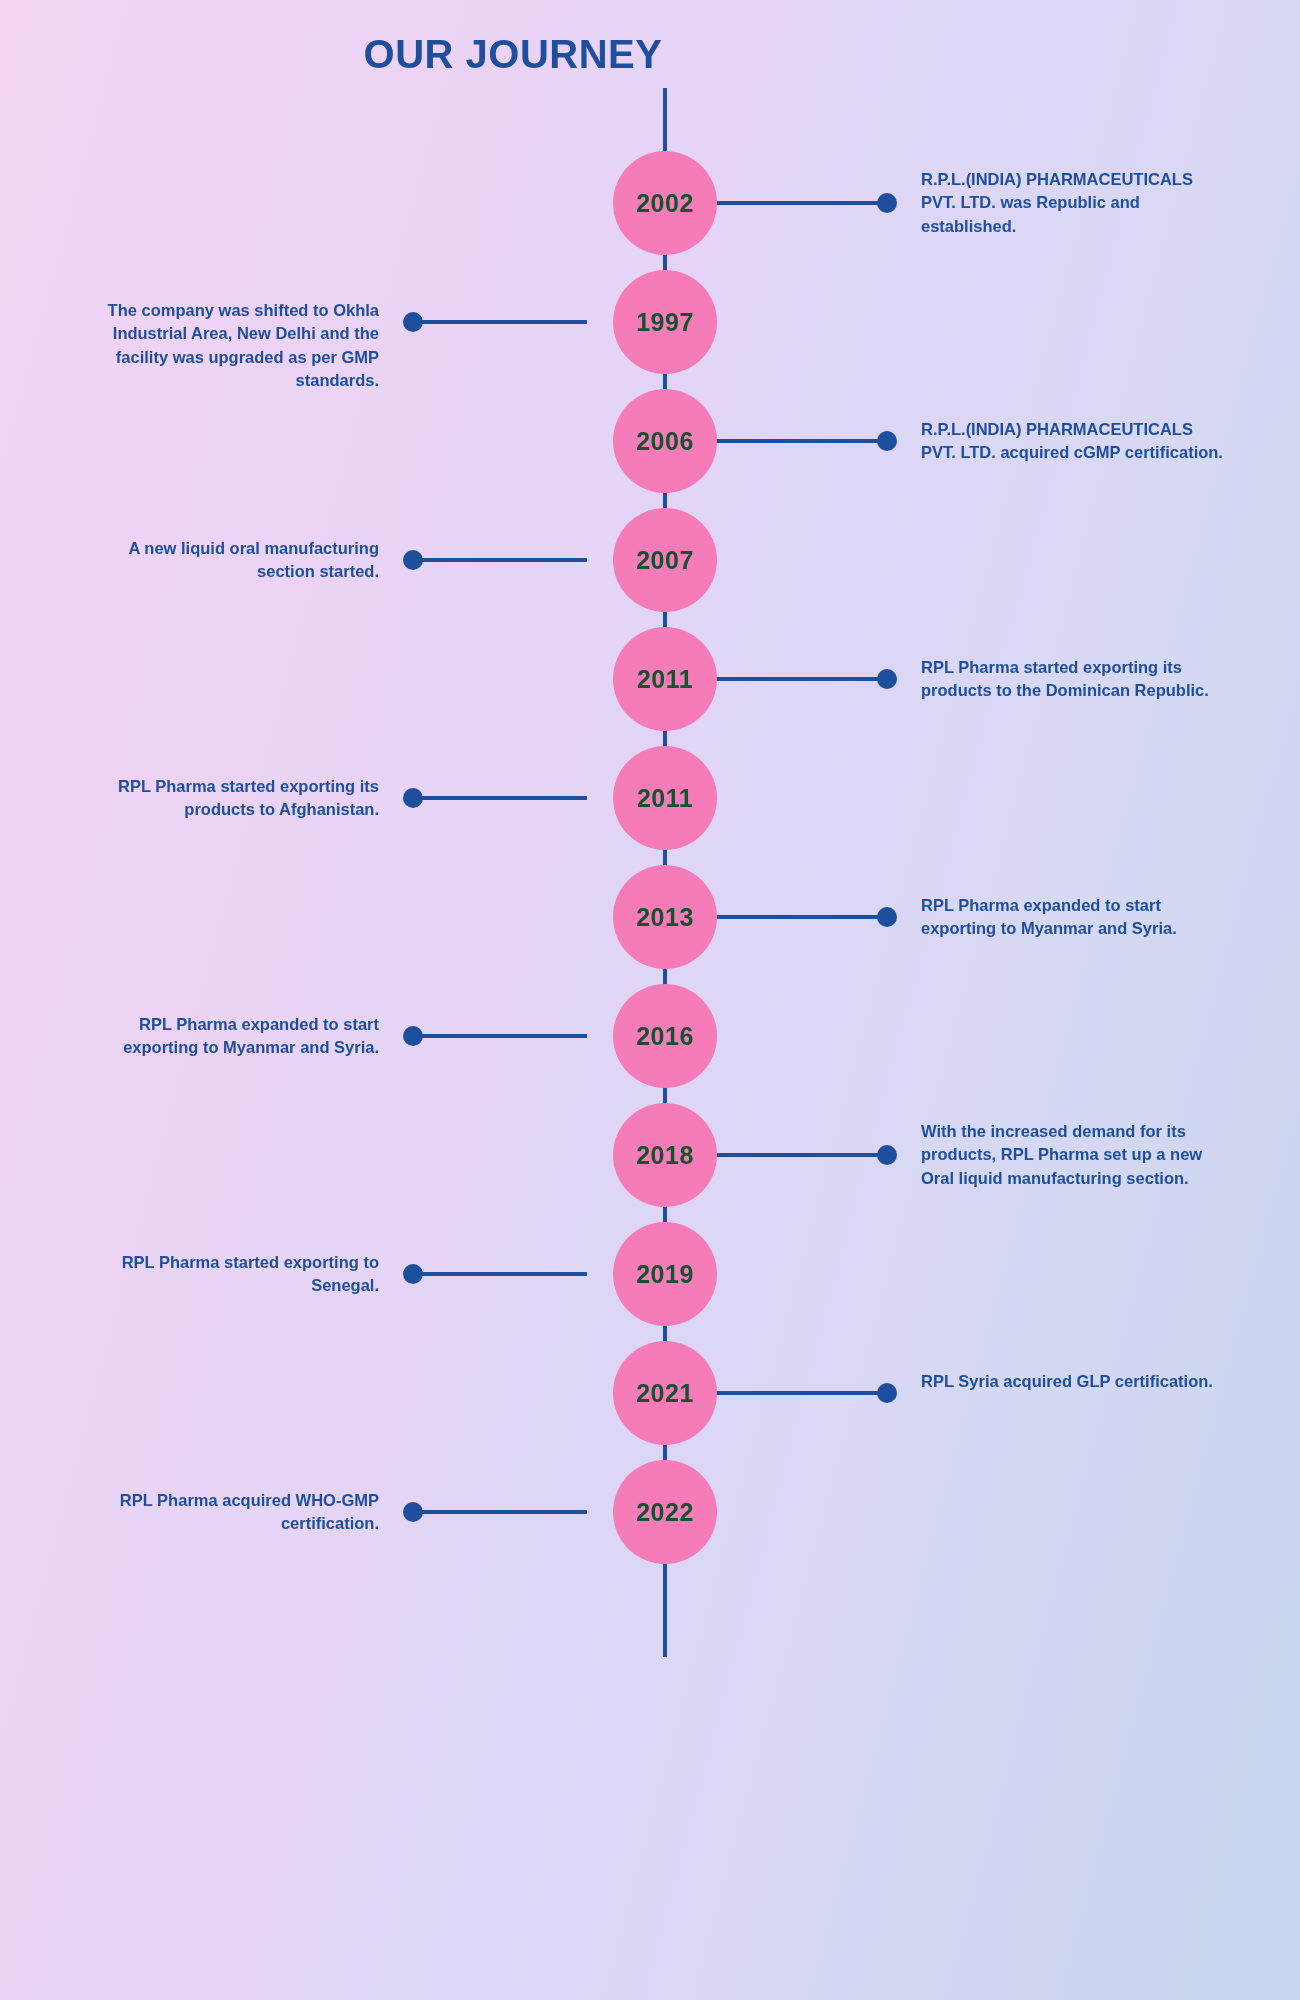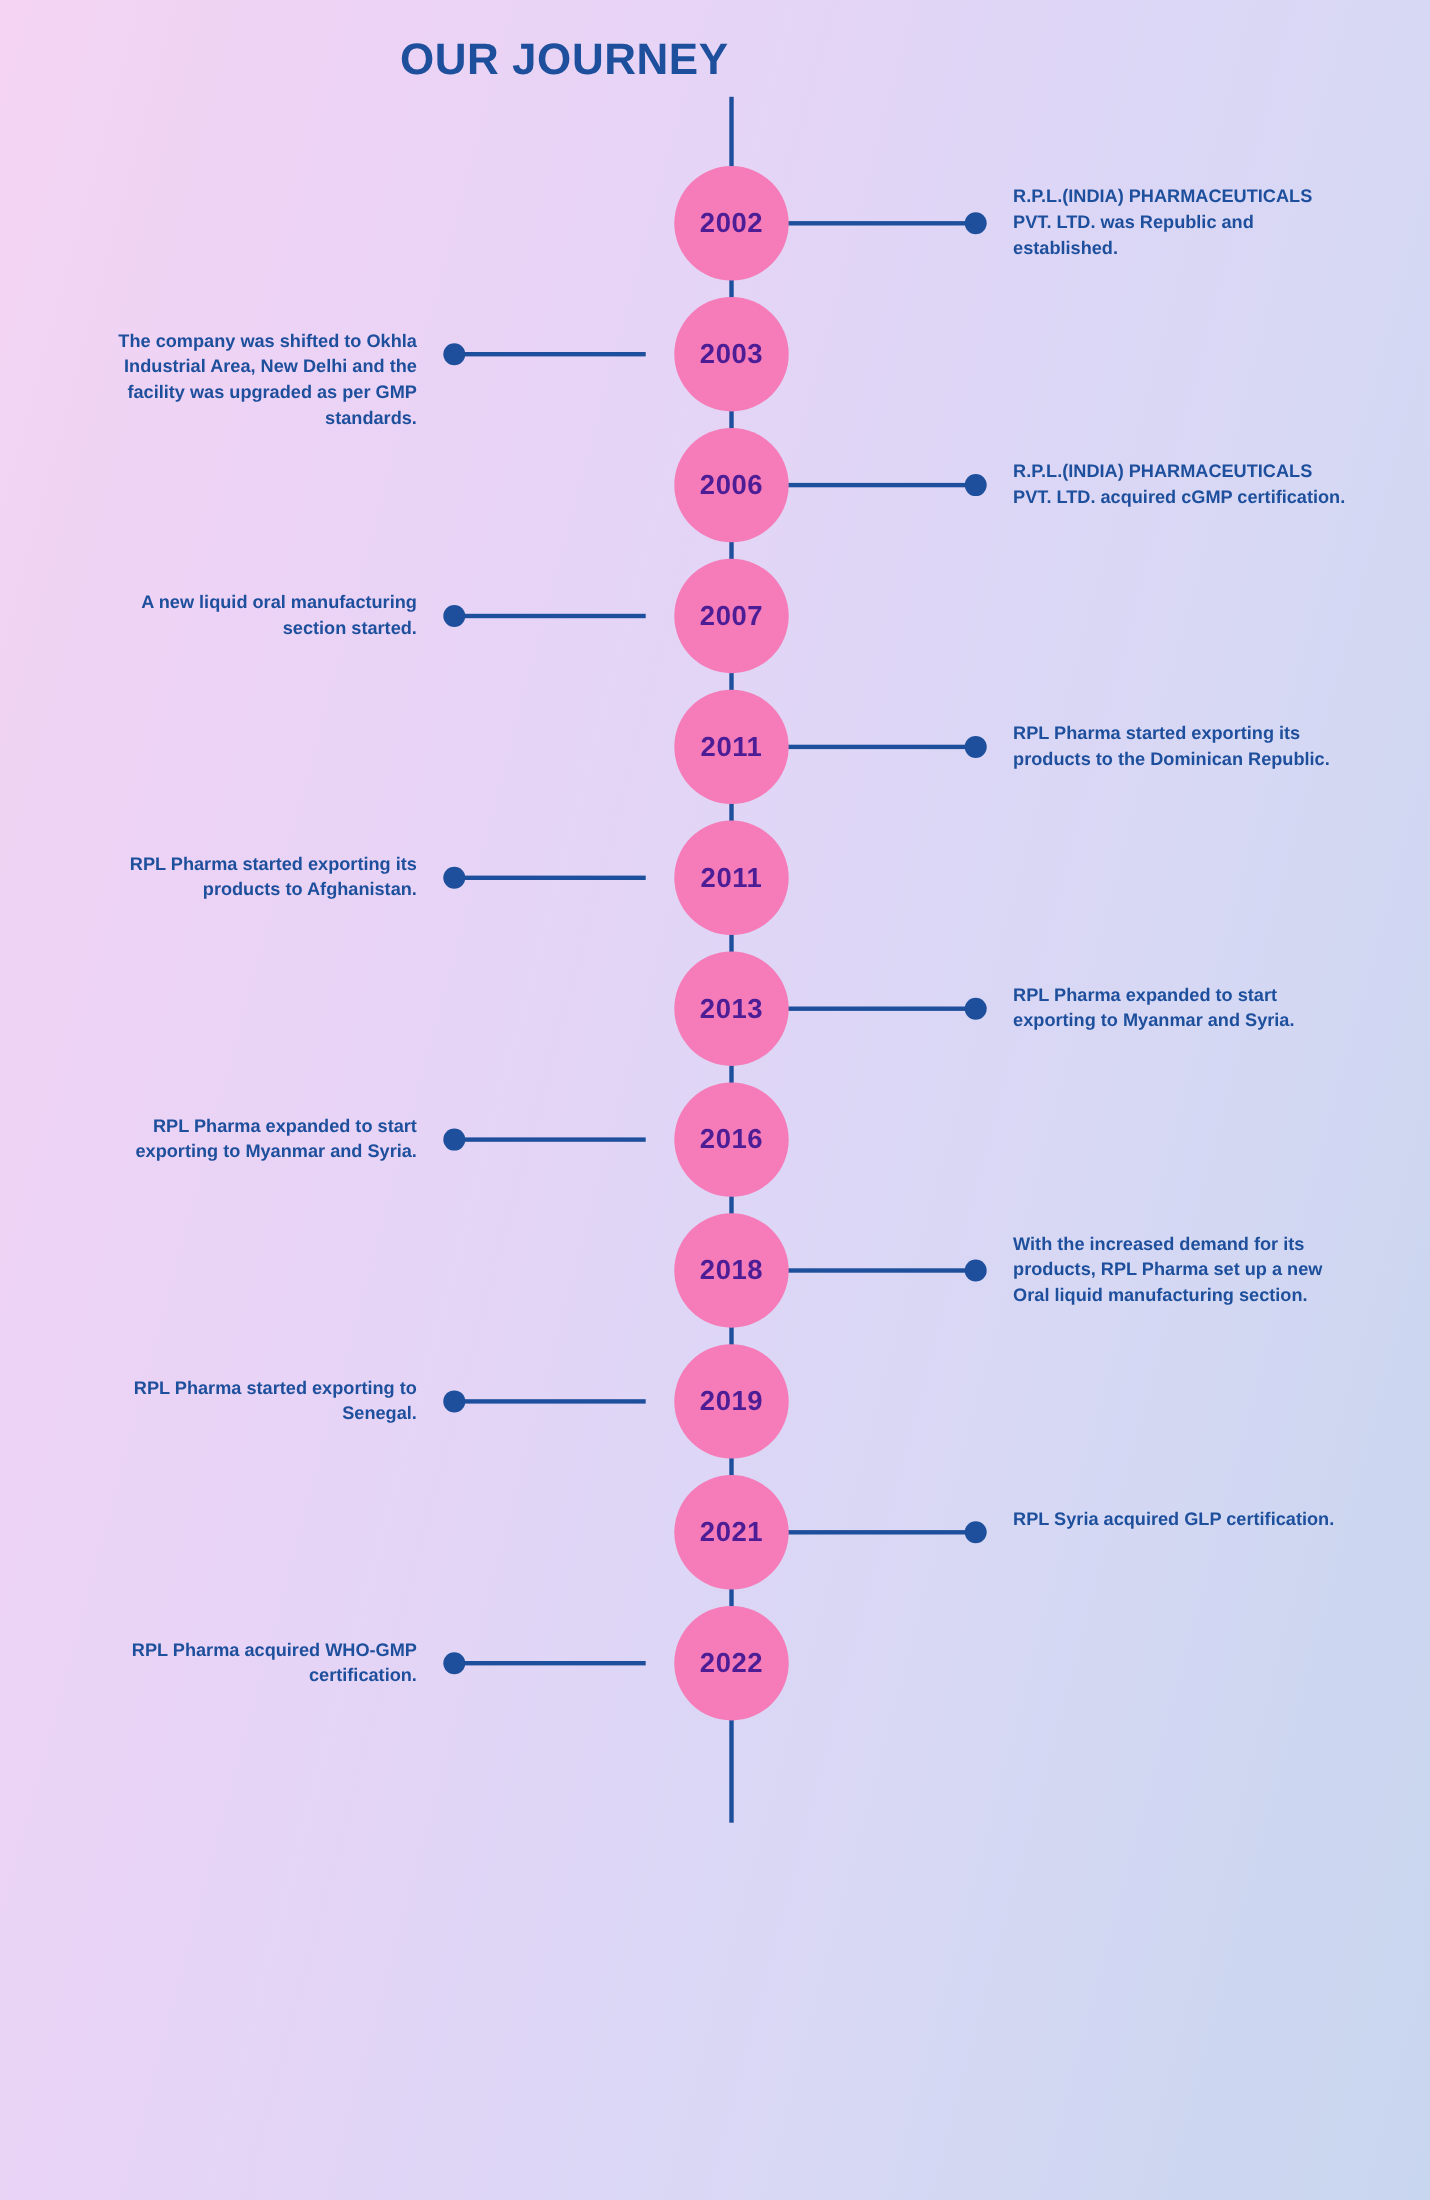--- a/index.html
+++ b/index.html
@@ -53,21 +53,21 @@
     top:0;
     width:104px;
     height:104px;
     margin-left:-52px;
     margin-top:-52px;
     border-radius:50%;
     background:#f57cb8;
     display:flex;
     align-items:center;
     justify-content:center;
-    color:#4c1d95;
+    color:#14532d;
     font-size:25px;
     font-weight:bold;
     letter-spacing:0.5px;
   }
 
   
   .connector {
     position:absolute;
     height:4px;
     background:#1e4f9c;
@@ -115,21 +115,21 @@
         <div class="enddot right"></div>
         <div class="circle">
           <span>2002</span>
         </div>
         <div class="desc right" style="top: -35px;">R.P.L.(INDIA) PHARMACEUTICALS PVT. LTD. was Republic and established.</div>
       </div>
       <div class="node" style="top: 322px;">
         <div class="connector left"></div>
         <div class="enddot left"></div>
         <div class="circle">
-          <span>2003</span>
+          <span>1997</span>
         </div>
         <div class="desc left" style="top: -47px; margin-top: 24px;">The company was shifted to Okhla Industrial Area, New Delhi and the facility was upgraded as per GMP standards.</div>
       </div>
       <div class="node" style="top: 441px;">
         <div class="connector right"></div>
         <div class="enddot right"></div>
         <div class="circle">
           <span>2006</span>
         </div>
         <div class="desc right" style="top: -23.5px;">R.P.L.(INDIA) PHARMACEUTICALS PVT. LTD. acquired cGMP certification.</div>

